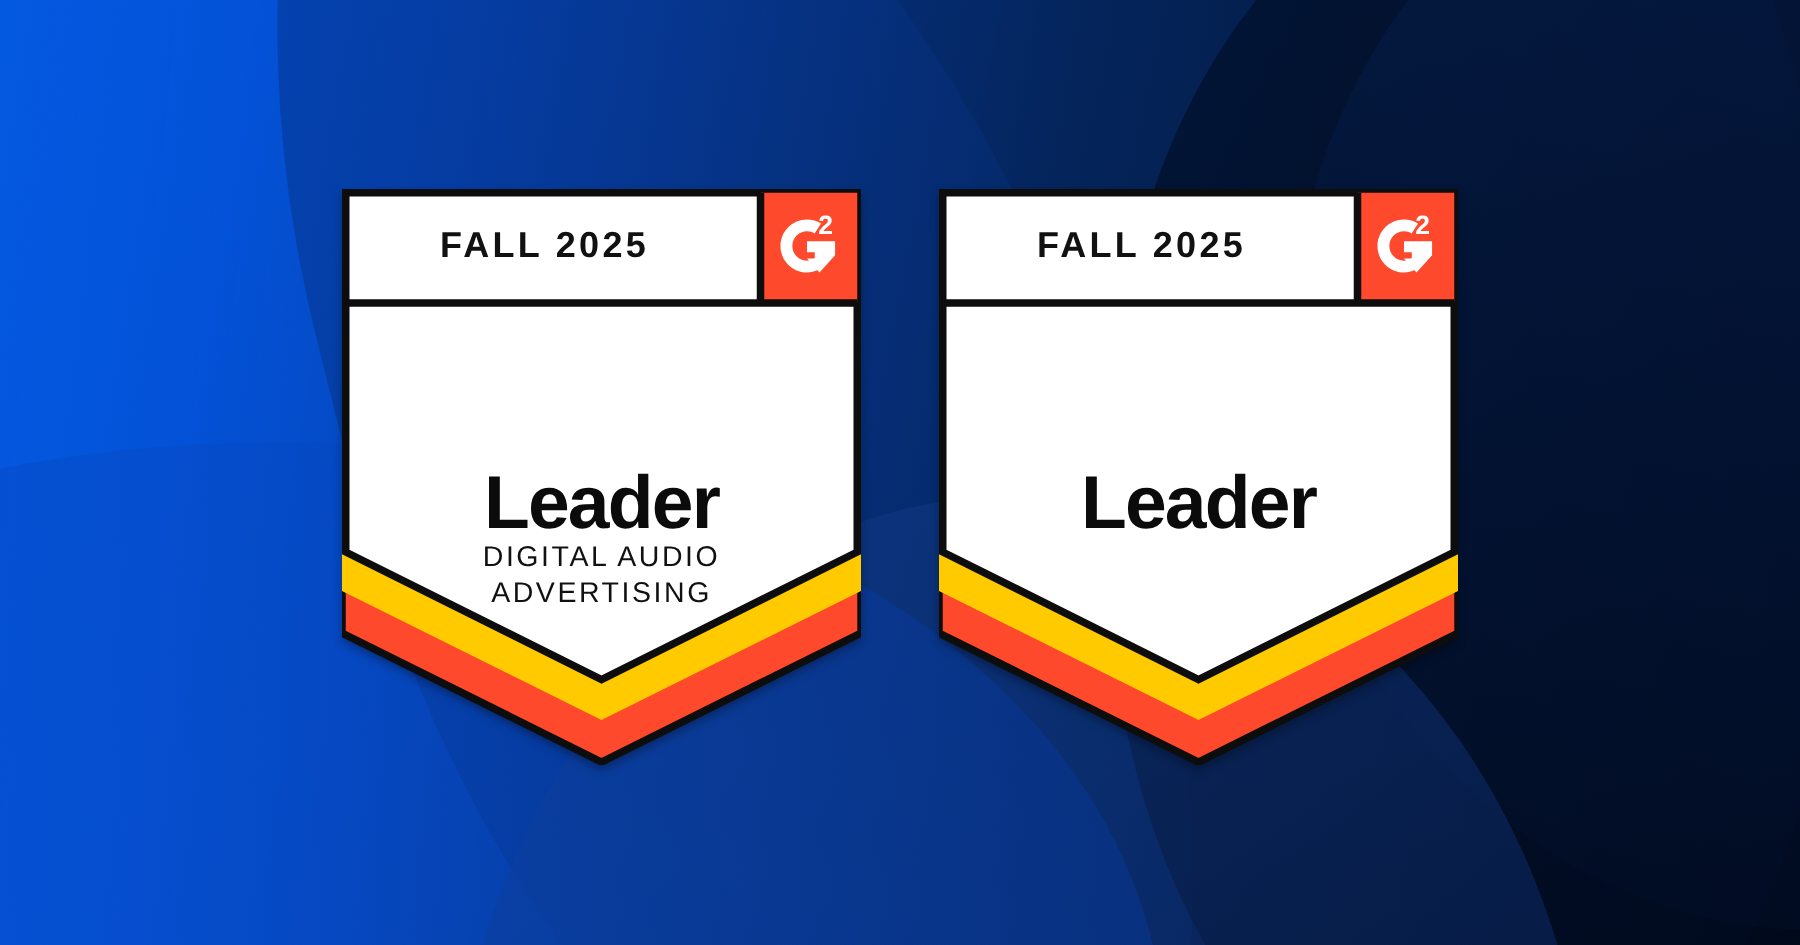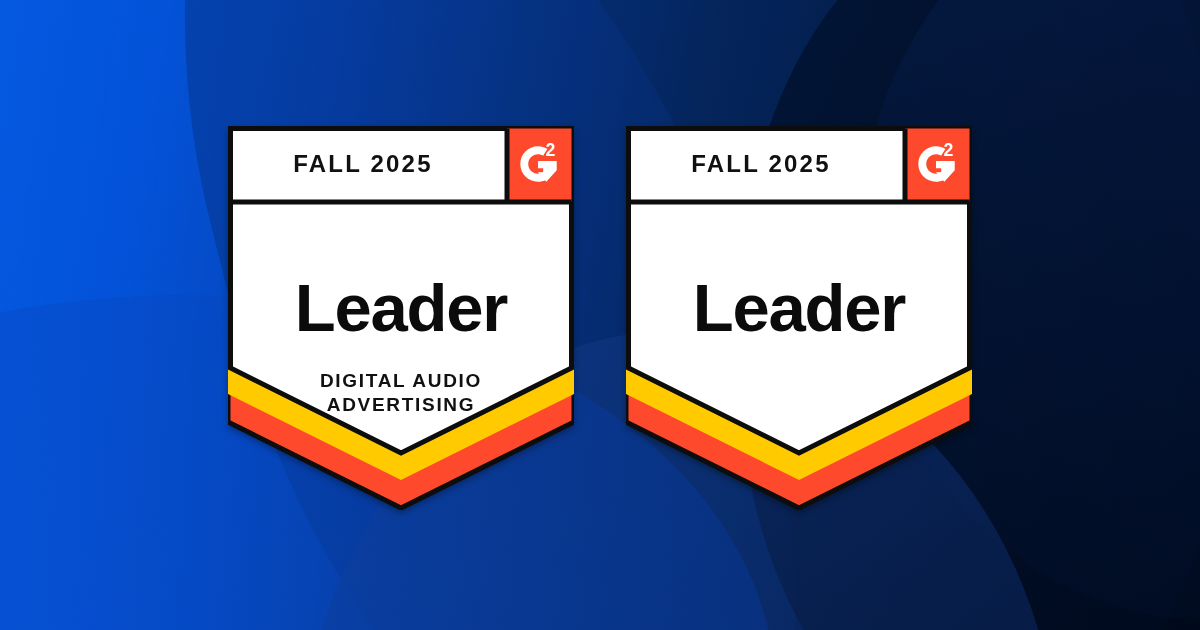--- a/index.html
+++ b/index.html
@@ -125,31 +125,30 @@
   .badge-body {
     position:absolute;
     left:0; top:78px;
     width:346px; height:228px;
     display:flex;
     flex-direction:column;
     align-items:center;
     justify-content:flex-start;
   }
   .badge-award {
-    margin-top:70px;
-    font-size:67px;
+    margin-top:106px;
+    font-size:50px;
     font-weight:bold;
     letter-spacing:-1.2px;
     color:#0b0b0b;
     line-height:1;
   }
   .badge-category {
-    margin-top:28px;
     font-size:19px;
-    font-weight:bold;
+    font-weight:normal;
     letter-spacing:1.7px;
     color:#111111;
     line-height:1.28;
     text-align:center;
     max-width:300px;
     text-transform:uppercase;
   }
 </style>
 </head>
 <body>

